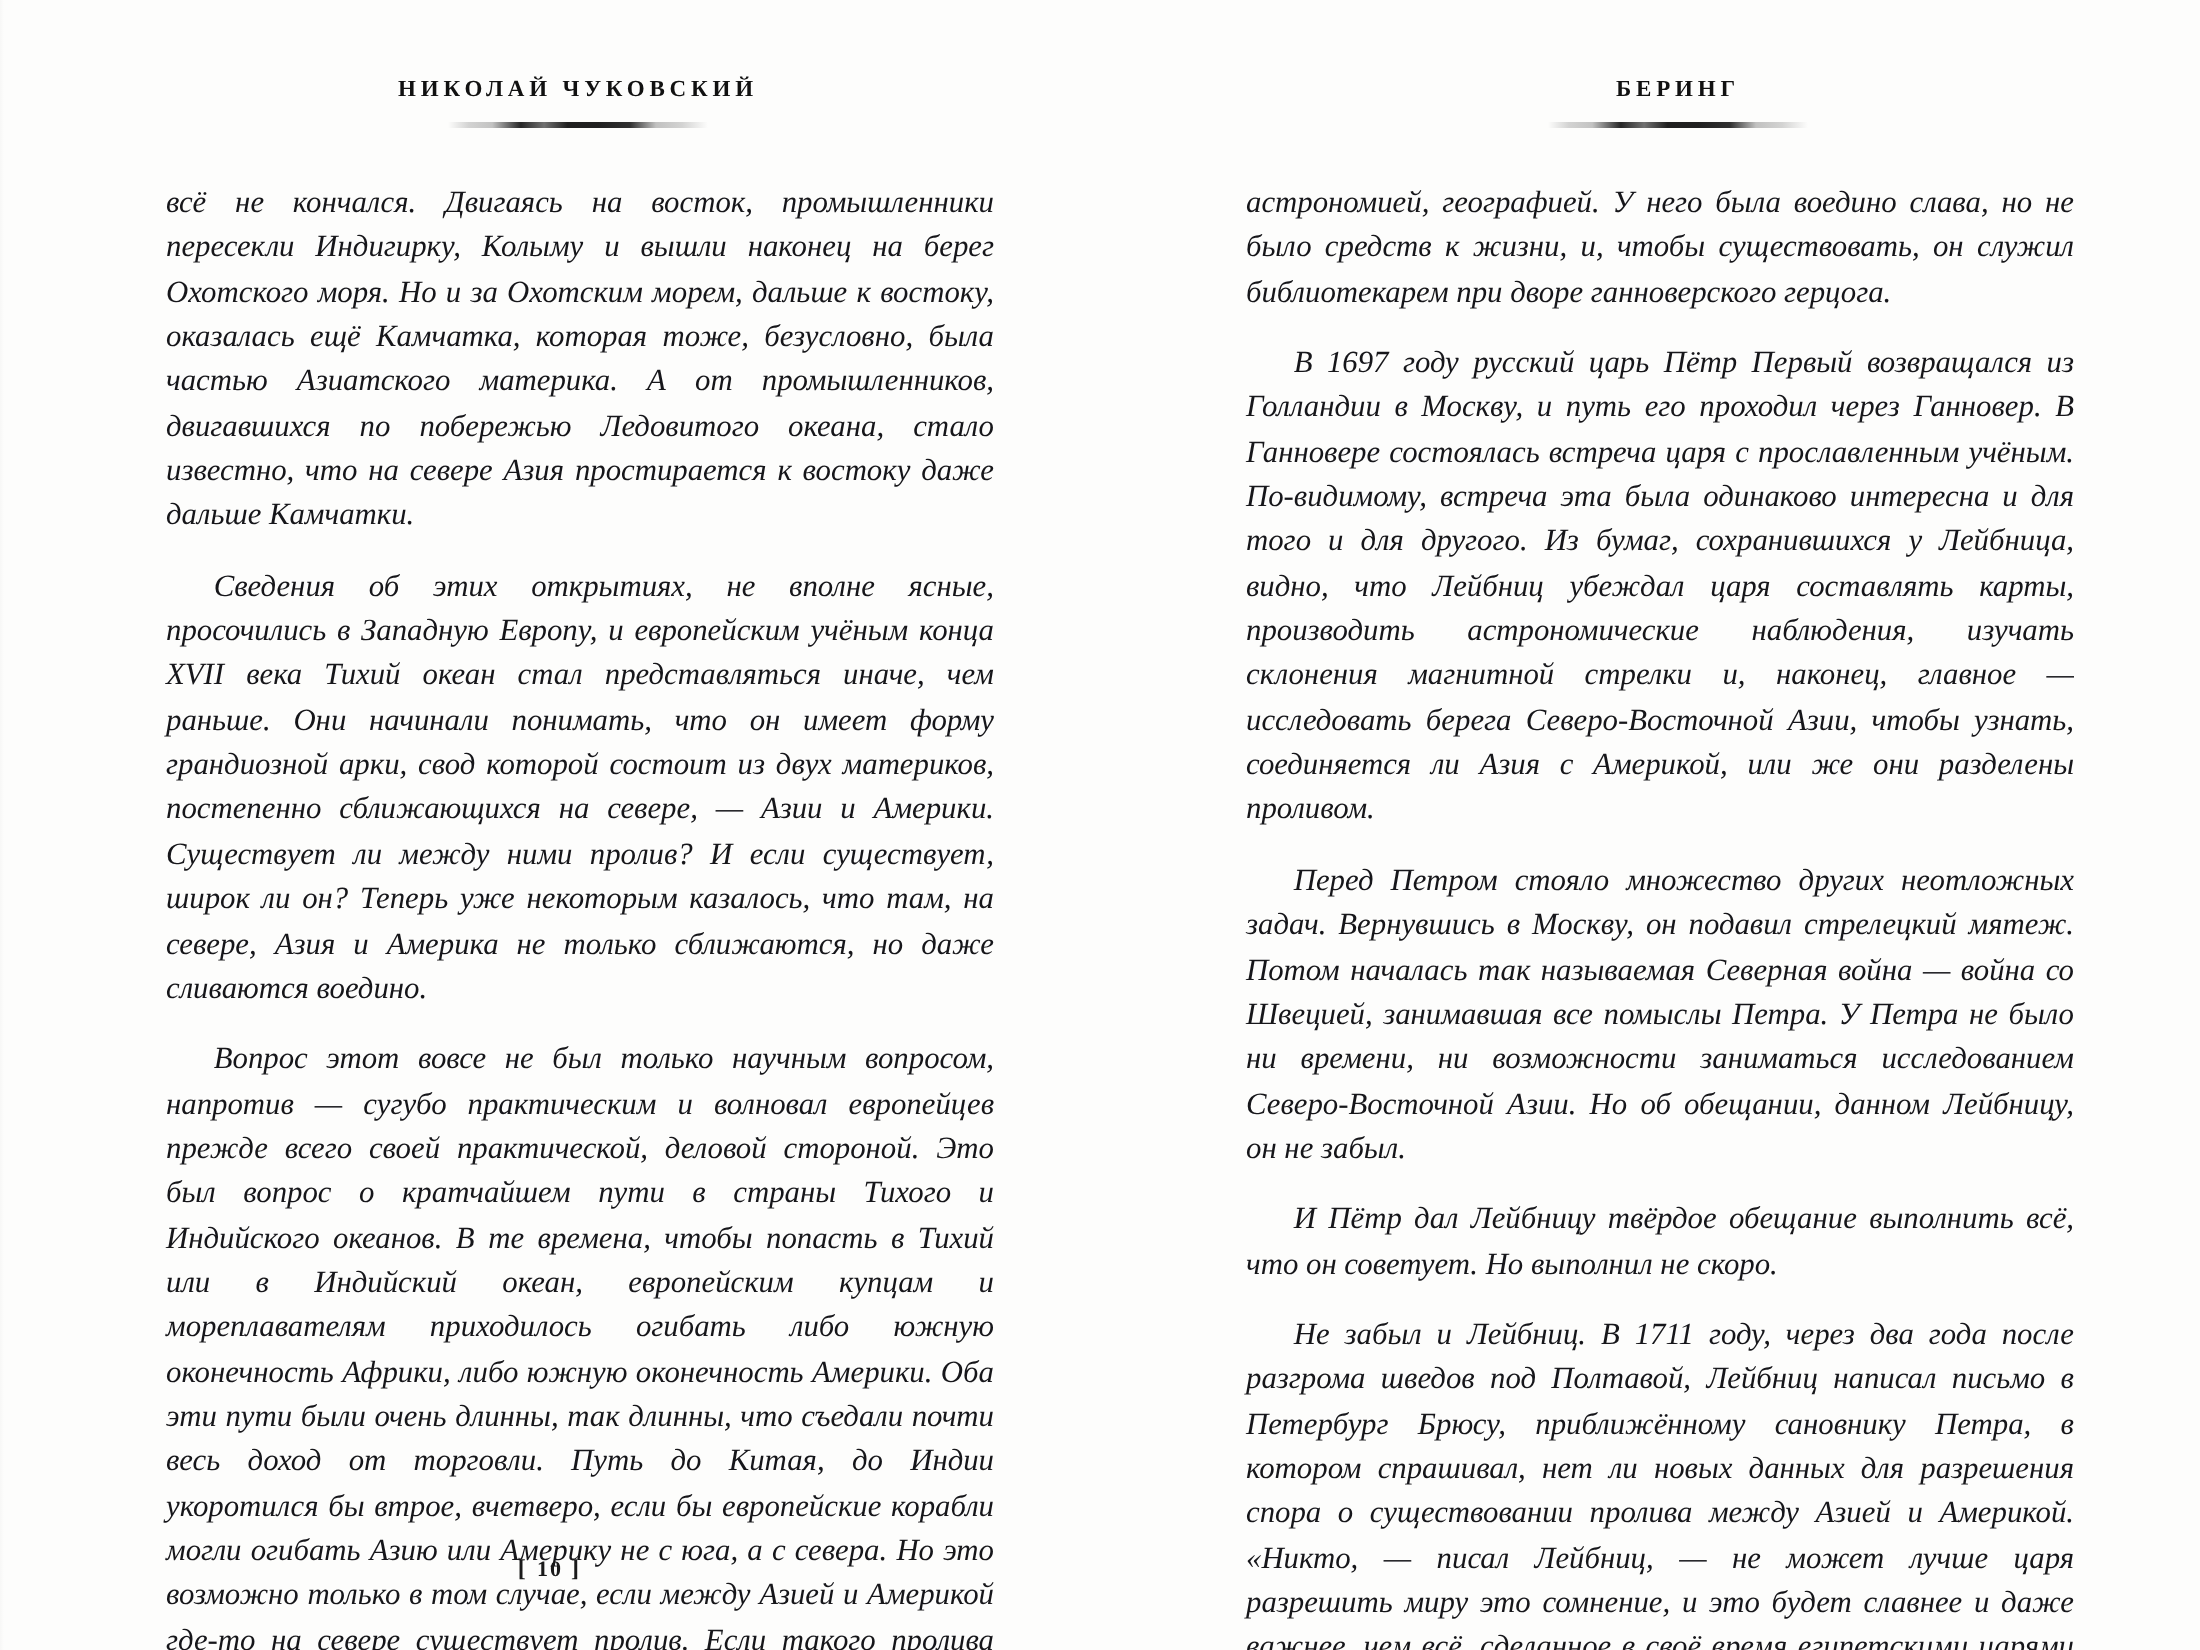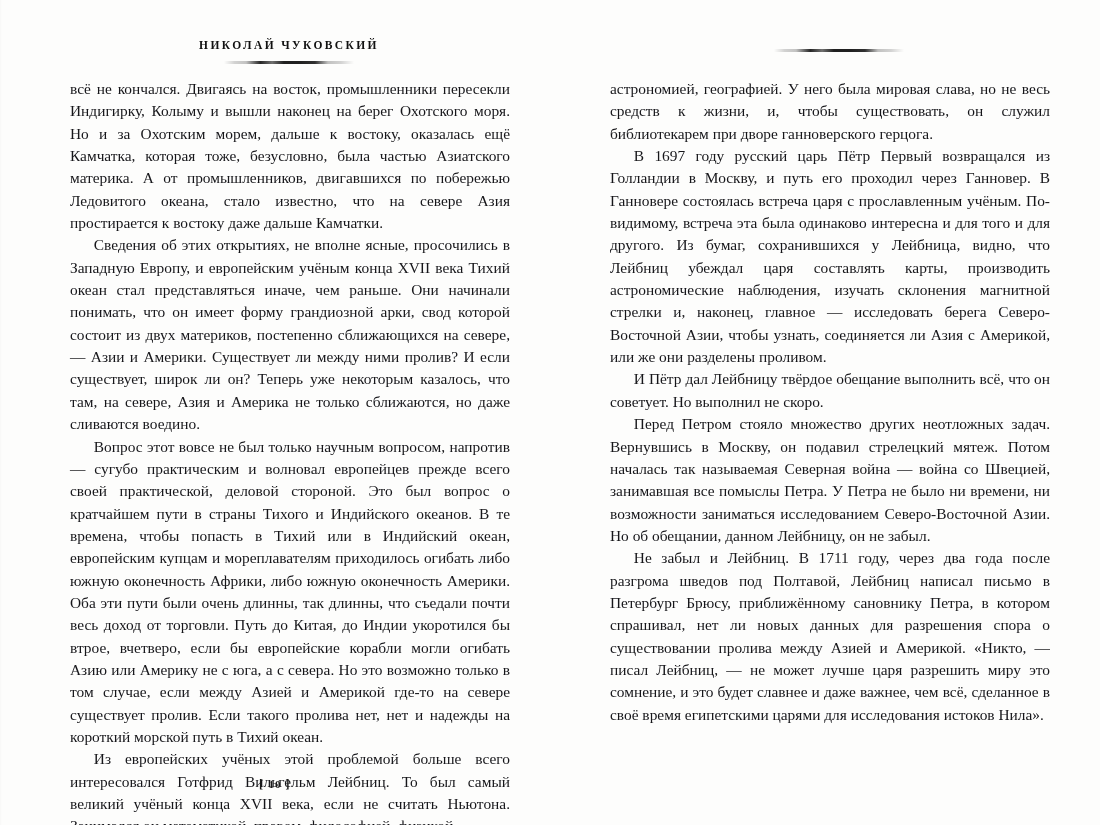--- a/index.html
+++ b/index.html
@@ -77,22 +77,23 @@
     line-height: 22.35px;
     text-align: justify;
     text-justify: inter-word;
     hyphens: manual;
     color: #16161a;
   }
   .page-left  .textblock { left: 70px; }
   .page-right .textblock { left: 60px; }
 
   .textblock p {
-    margin: 0;
+    margin: 13px;
     text-indent: 1.55em;
+    font-style: italic;
   }
   .textblock p.no-indent {
     text-indent: 0;
   }
   
   .textblock p:last-child {
     margin-bottom: 0;
   }
 
   
@@ -148,26 +149,27 @@
     </div>
 
     <div class="folio">
       <span class="bracket">[</span><span class="num">10</span><span class="bracket">]</span>
     </div>
   </div>
 
   <div class="page page-right">
 
     <div class="running-head">
+      <span class="running-head-text">БЕРИНГ</span>
       <span class="head-rule"></span>
     </div>
 
     <div class="textblock">
-      <p class="no-indent">астрономией, географией. У него была мировая слава, но не весь средств к жизни, и, чтобы существовать, он служил библиотекарем при дворе ганноверского герцога.</p>
+      <p class="no-indent">астрономией, географией. У него была воедино слава, но не было средств к жизни, и, чтобы существовать, он служил библиотекарем при дворе ганноверского герцога.</p>
       <p>В 1697 году русский царь Пётр Первый возвращался из Голландии в Москву, и путь его проходил через Ганновер. В Ганновере состоялась встреча царя с прославленным учёным. По-видимому, встреча эта была одинаково интересна и для того и для другого. Из бумаг, сохранившихся у Лейбница, видно, что Лейбниц убеждал царя составлять карты, производить астрономические наблюдения, изучать склонения магнитной стрелки и, наконец, главное — исследовать берега Северо-Восточной Азии, чтобы узнать, соединяется ли Азия с Америкой, или же они разделены проливом.</p>
+      <p>Перед Петром стояло множество других неотложных задач. Вернувшись в Москву, он подавил стрелецкий мятеж. Потом началась так называемая Северная война — война со Швецией, занимавшая все помыслы Петра. У Петра не было ни времени, ни возможности заниматься исследованием Северо-Восточной Азии. Но об обещании, данном Лейбницу, он не забыл.</p>
       <p>И Пётр дал Лейбницу твёрдое обещание выполнить всё, что он советует. Но выполнил не скоро.</p>
-      <p>Перед Петром стояло множество других неотложных задач. Вернувшись в Москву, он подавил стрелецкий мятеж. Потом началась так называемая Северная война — война со Швецией, занимавшая все помыслы Петра. У Петра не было ни времени, ни возможности заниматься исследованием Северо-Восточной Азии. Но об обещании, данном Лейбницу, он не забыл.</p>
       <p>Не забыл и Лейбниц. В 1711 году, через два года после разгрома шведов под Полтавой, Лейбниц написал письмо в Петербург Брюсу, приближённому сановнику Петра, в котором спрашивал, нет ли новых данных для разрешения спора о существовании пролива между Азией и Америкой. «Никто, — писал Лейбниц, — не может лучше царя разрешить миру это сомнение, и это будет славнее и даже важнее, чем всё, сделанное в своё время египетскими царями для исследования истоков Нила».</p>
     </div>
 
   </div>
 
 </div>
 
 </body></html>

